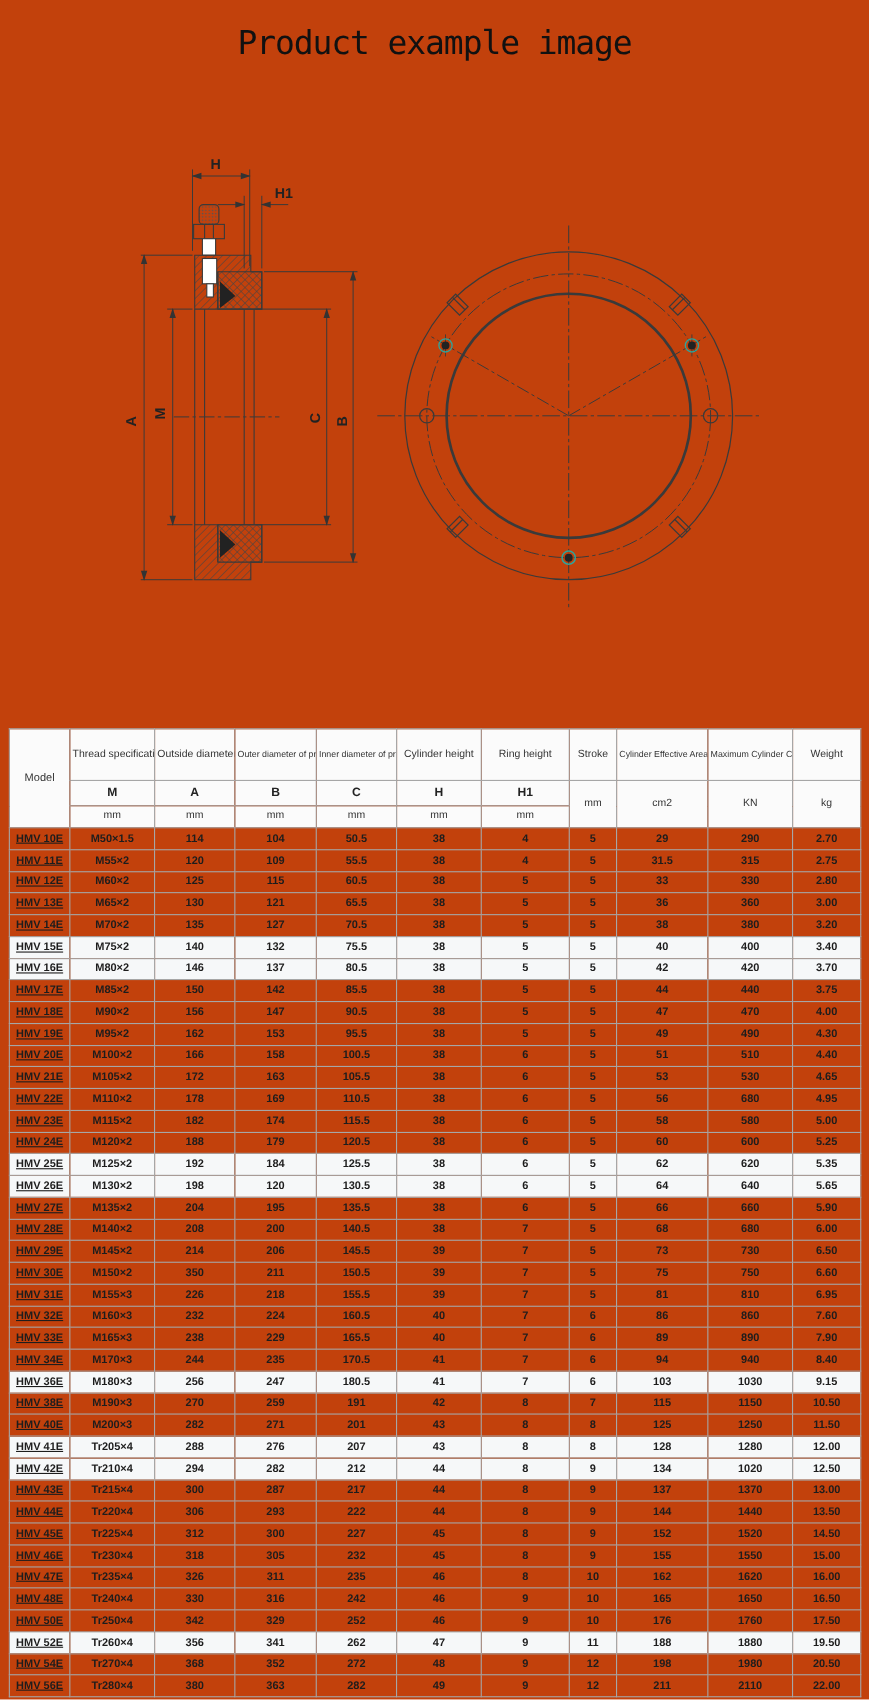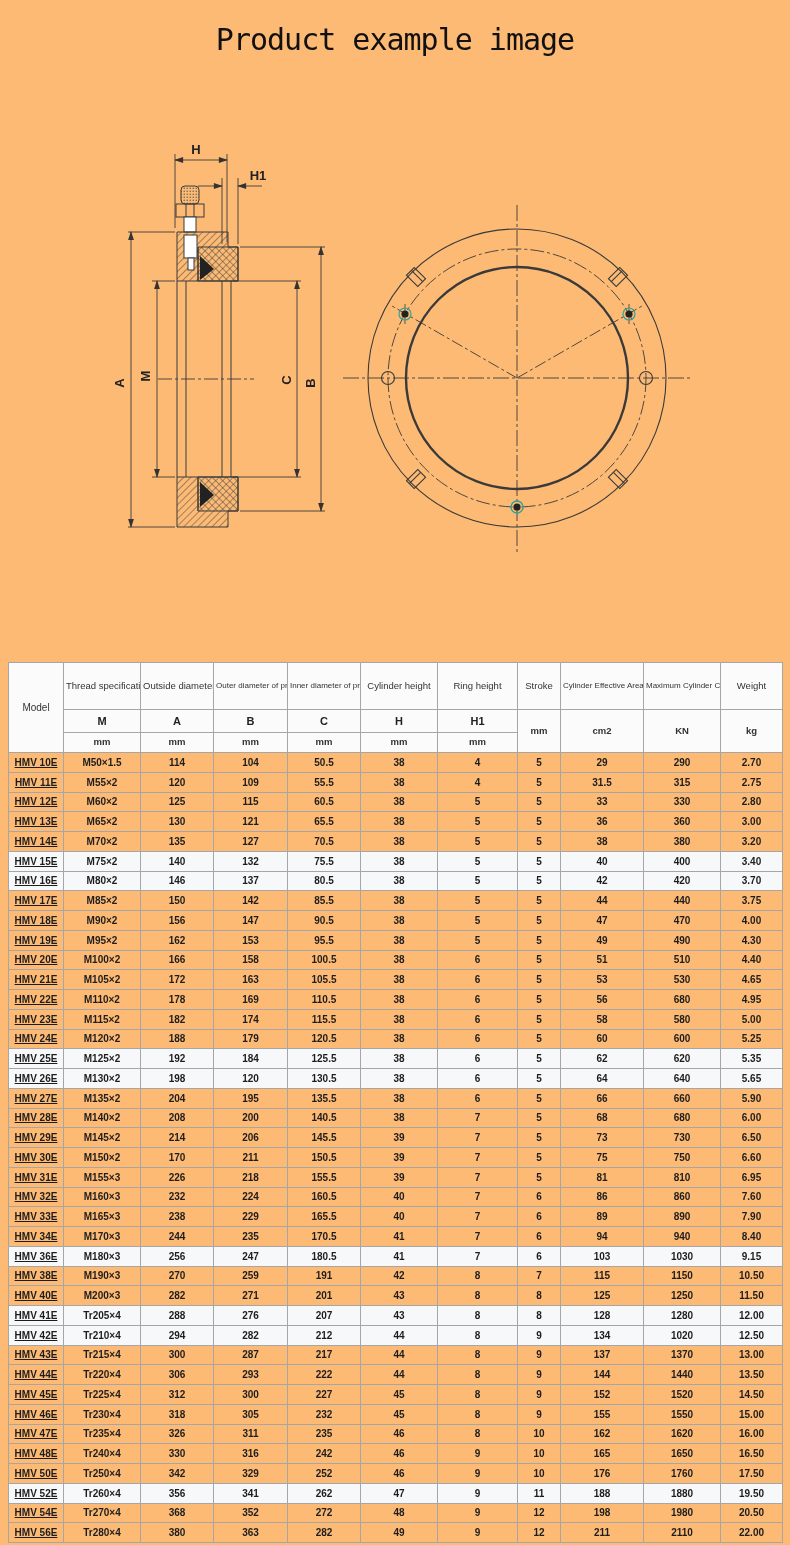--- a/index.html
+++ b/index.html
@@ -1,36 +1,36 @@
 <!DOCTYPE html>
 <html><head>
 <meta charset="utf-8">
 <style>
   html,body{margin:0;padding:0;background:#fff;}
-  .page{position:relative;width:790px;height:1545px;background:#fdba74;overflow:hidden;
+  .page{position:relative;width:790px;height:1545px;background:#c2410c;overflow:hidden;
         font-family:"Liberation Sans",sans-serif;color:#222;}
   .big-title{position:absolute;left:0;width:790px;text-align:center;
              font-family:"DejaVu Sans Mono",monospace;font-size:30px;font-weight:400;
              letter-spacing:-1px;color:#111;white-space:nowrap;}
   #title1{top:22px;}
   #title2{top:596px;}
   .drawing{position:absolute;left:0;top:130px;width:790px;height:460px;}
 
   
   table.params{position:absolute;left:8px;top:662px;width:774px;border-collapse:collapse;
                table-layout:fixed;border:1px solid #777;}
   table.params th,table.params td{border:1px solid #a6a6a6;padding:0;text-align:center;
                vertical-align:middle;overflow:hidden;white-space:nowrap;}
   thead th{background:#fbfbfb;font-weight:400;color:#333;font-size:9.5px;line-height:1.15;}
   thead tr.r1 th{height:46px;}
   thead tr.r2 th{height:22px;}
   thead tr.r3 th{height:19px;}
   thead th.small{font-size:8px;}
   thead th.sym{font-size:11px;font-weight:700;color:#222;}
-  thead th.unit{font-size:9.5px;font-weight:700;color:#333;}
+  thead th.unit{font-size:9.5px;font-weight:400;color:#333;}
   thead th.model-h{font-size:10px;font-weight:400;}
   tbody td{height:18.75px;font-size:10px;font-weight:600;color:#1d1d1d;}
   tbody td.model{font-weight:700;text-decoration:underline;}
   tbody tr.shade td{background:#f6f8f9;}
   thead th div.wrap{padding:0 2px;}
 </style>
 </head>
 <body>
 
 <div class="page">
@@ -508,21 +508,21 @@
           <td>39</td>
           <td>7</td>
           <td>5</td>
           <td>73</td>
           <td>730</td>
           <td>6.50</td>
         </tr>
         <tr>
           <td class="model">HMV 30E</td>
           <td>M150×2</td>
-          <td>170</td>
+          <td>350</td>
           <td>211</td>
           <td>150.5</td>
           <td>39</td>
           <td>7</td>
           <td>5</td>
           <td>75</td>
           <td>750</td>
           <td>6.60</td>
         </tr>
         <tr>

